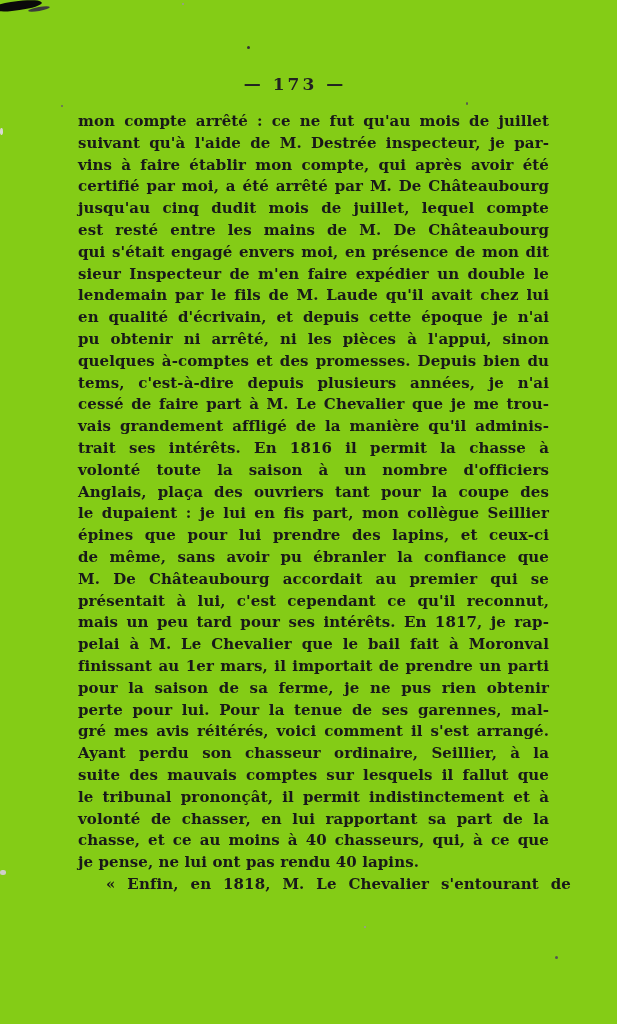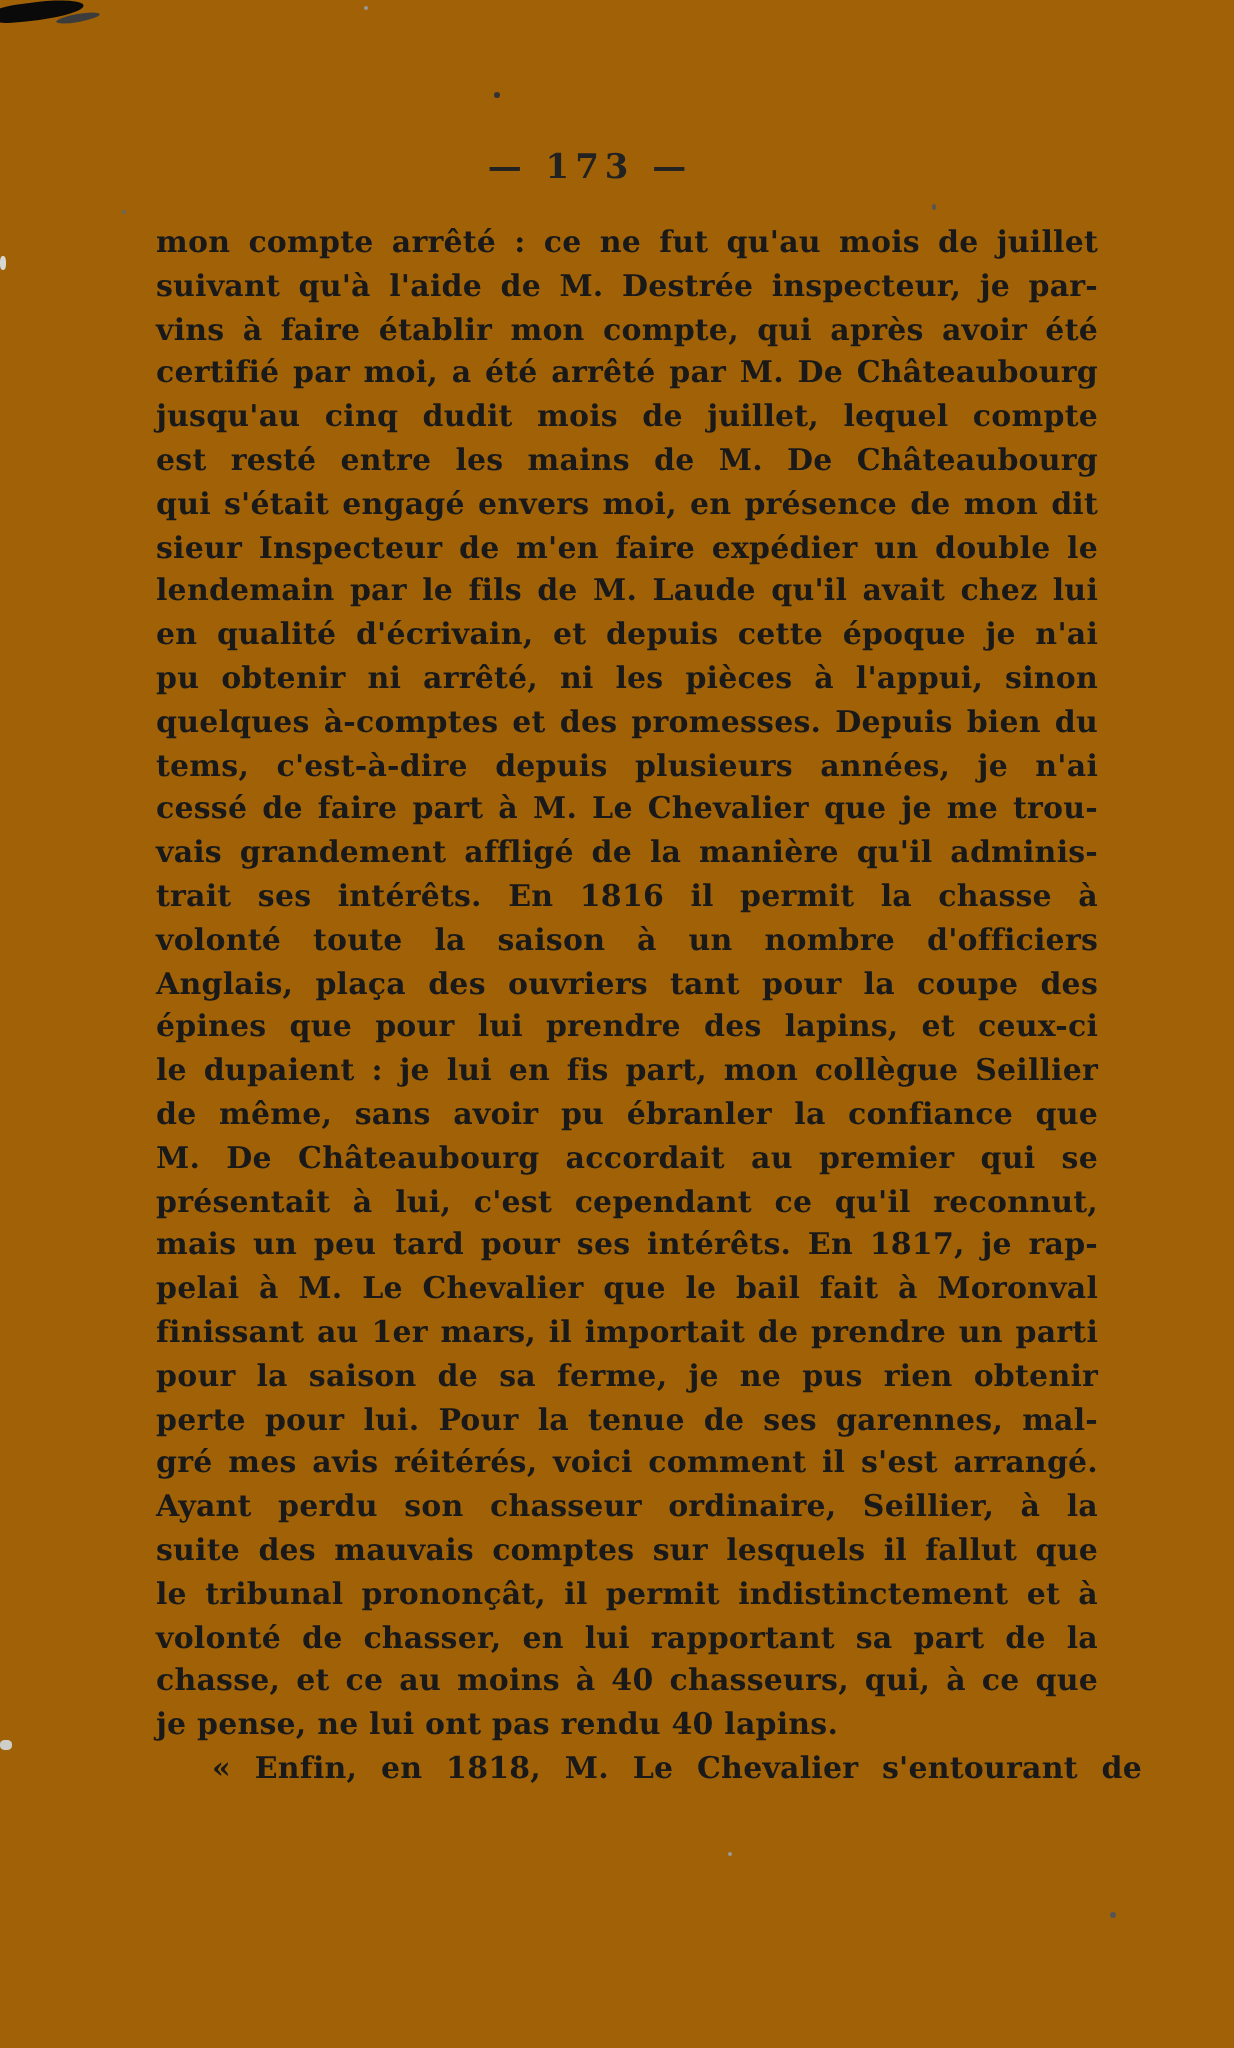--- a/index.html
+++ b/index.html
@@ -5,21 +5,21 @@
   html, body {
     margin: 0;
     padding: 0;
     background: #888;
   }
   .page {
     position: relative;
     width: 617px;
     height: 1024px;
     margin: 0 auto;
-    background: #a16207;
+    background: #84cc16;
     overflow: hidden;
     font-family: "DejaVu Serif", "Liberation Serif", serif;
     color: #1b1b1b;
   }
   
   .running-head {
     position: absolute;
     top: 74px;
     left: 40px;
     width: 510px;
@@ -121,22 +121,22 @@
       <div class="line">lendemain par le fils de M. Laude qu'il avait chez lui</div>
       <div class="line">en qualité d'écrivain, et depuis cette époque je n'ai</div>
       <div class="line">pu obtenir ni arrêté, ni les pièces à l'appui, sinon</div>
       <div class="line">quelques à-comptes et des promesses. Depuis bien du</div>
       <div class="line">tems, c'est-à-dire depuis plusieurs années, je n'ai</div>
       <div class="line">cessé de faire part à M. Le Chevalier que je me trou-</div>
       <div class="line">vais grandement affligé de la manière qu'il adminis-</div>
       <div class="line">trait ses intérêts. En 1816 il permit la chasse à</div>
       <div class="line">volonté toute la saison à un nombre d'officiers</div>
       <div class="line">Anglais, plaça des ouvriers tant pour la coupe des</div>
+      <div class="line">le dupaient : je lui en fis part, mon collègue Seillier</div>
       <div class="line">épines que pour lui prendre des lapins, et ceux-ci</div>
-      <div class="line">le dupaient : je lui en fis part, mon collègue Seillier</div>
       <div class="line">de même, sans avoir pu ébranler la confiance que</div>
       <div class="line">M. De Châteaubourg accordait au premier qui se</div>
       <div class="line">présentait à lui, c'est cependant ce qu'il reconnut,</div>
       <div class="line">mais un peu tard pour ses intérêts. En 1817, je rap-</div>
       <div class="line">pelai à M. Le Chevalier que le bail fait à Moronval</div>
       <div class="line">finissant au 1er mars, il importait de prendre un parti</div>
       <div class="line">pour la saison de sa ferme, je ne pus rien obtenir</div>
       <div class="line">perte pour lui. Pour la tenue de ses garennes, mal-</div>
       <div class="line">gré mes avis réitérés, voici comment il s'est arrangé.</div>
       <div class="line">Ayant perdu son chasseur ordinaire, Seillier, à la</div>

